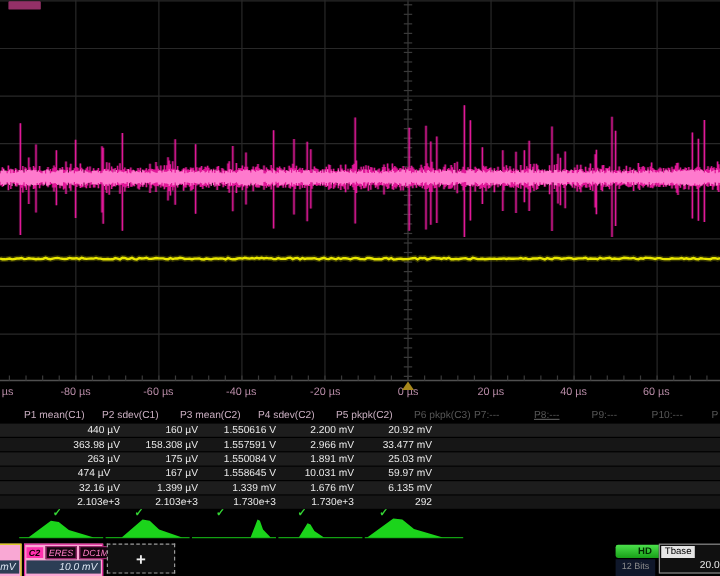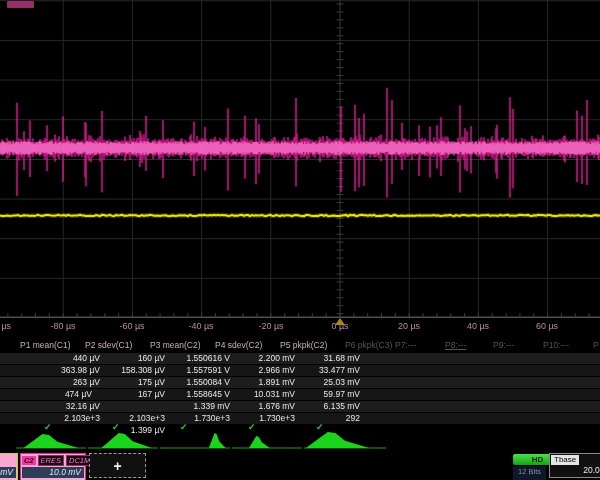--- a/index.html
+++ b/index.html
@@ -192,42 +192,42 @@
       <div class="th dim" style="left: 395px;">P7:---</div>
       <div class="th dim" style="left: 445px; text-decoration: underline;">P8:---</div>
       <div class="th dim" style="left: 493px;">P9:---</div>
       <div class="th dim" style="left: 543px;">P10:---</div>
       <div class="th dim" style="left: 593px;">P</div>
       <div class="trow" style="top: 16px;"></div>
       <div class="tc" style="left: 20px; top: 16px;">440 µV</div>
       <div class="tc" style="left: 85px; top: 16px;">160 µV</div>
       <div class="tc" style="left: 150px; top: 16px;">1.550616 V</div>
       <div class="tc" style="left: 215px; top: 16px;">2.200 mV</div>
-      <div class="tc" style="left: 280px; top: 16px;">31.68 mV</div>
+      <div class="tc" style="left: 280px; top: 16px;">20.92 mV</div>
       <div class="trow alt" style="top: 28px;"></div>
       <div class="tc" style="left: 20px; top: 28px;">363.98 µV</div>
       <div class="tc" style="left: 85px; top: 28px;">158.308 µV</div>
       <div class="tc" style="left: 150px; top: 28px;">1.557591 V</div>
       <div class="tc" style="left: 215px; top: 28px;">2.966 mV</div>
       <div class="tc" style="left: 280px; top: 28px;">33.477 mV</div>
       <div class="trow" style="top: 40px;"></div>
       <div class="tc" style="left: 20px; top: 40px;">263 µV</div>
       <div class="tc" style="left: 85px; top: 40px;">175 µV</div>
       <div class="tc" style="left: 150px; top: 40px;">1.550084 V</div>
       <div class="tc" style="left: 215px; top: 40px;">1.891 mV</div>
       <div class="tc" style="left: 280px; top: 40px;">25.03 mV</div>
       <div class="trow alt" style="top: 52px;"></div>
       <div class="tc" style="left: 12px; top: 52px;">474 µV</div>
       <div class="tc" style="left: 85px; top: 52px;">167 µV</div>
       <div class="tc" style="left: 150px; top: 52px;">1.558645 V</div>
       <div class="tc" style="left: 215px; top: 52px;">10.031 mV</div>
       <div class="tc" style="left: 280px; top: 52px;">59.97 mV</div>
       <div class="trow" style="top: 64px;"></div>
       <div class="tc" style="left: 20px; top: 64px;">32.16 µV</div>
-      <div class="tc" style="left: 85px; top: 64px; margin-top: 24px;">1.399 µV</div>
+      <div class="tc" style="left: 85px; top: 64px;">1.399 µV</div>
       <div class="tc" style="left: 150px; top: 64px;">1.339 mV</div>
       <div class="tc" style="left: 215px; top: 64px;">1.676 mV</div>
       <div class="tc" style="left: 280px; top: 64px;">6.135 mV</div>
       <div class="trow alt" style="top: 76px;"></div>
       <div class="tc" style="left: 20px; top: 76px;">2.103e+3</div>
       <div class="tc" style="left: 85px; top: 76px;">2.103e+3</div>
       <div class="tc" style="left: 150px; top: 76px;">1.730e+3</div>
       <div class="tc" style="left: 215px; top: 76px;">1.730e+3</div>
       <div class="tc" style="left: 280px; top: 76px;">292</div>
       <div class="ck" style="left: 44px;">✓</div>

